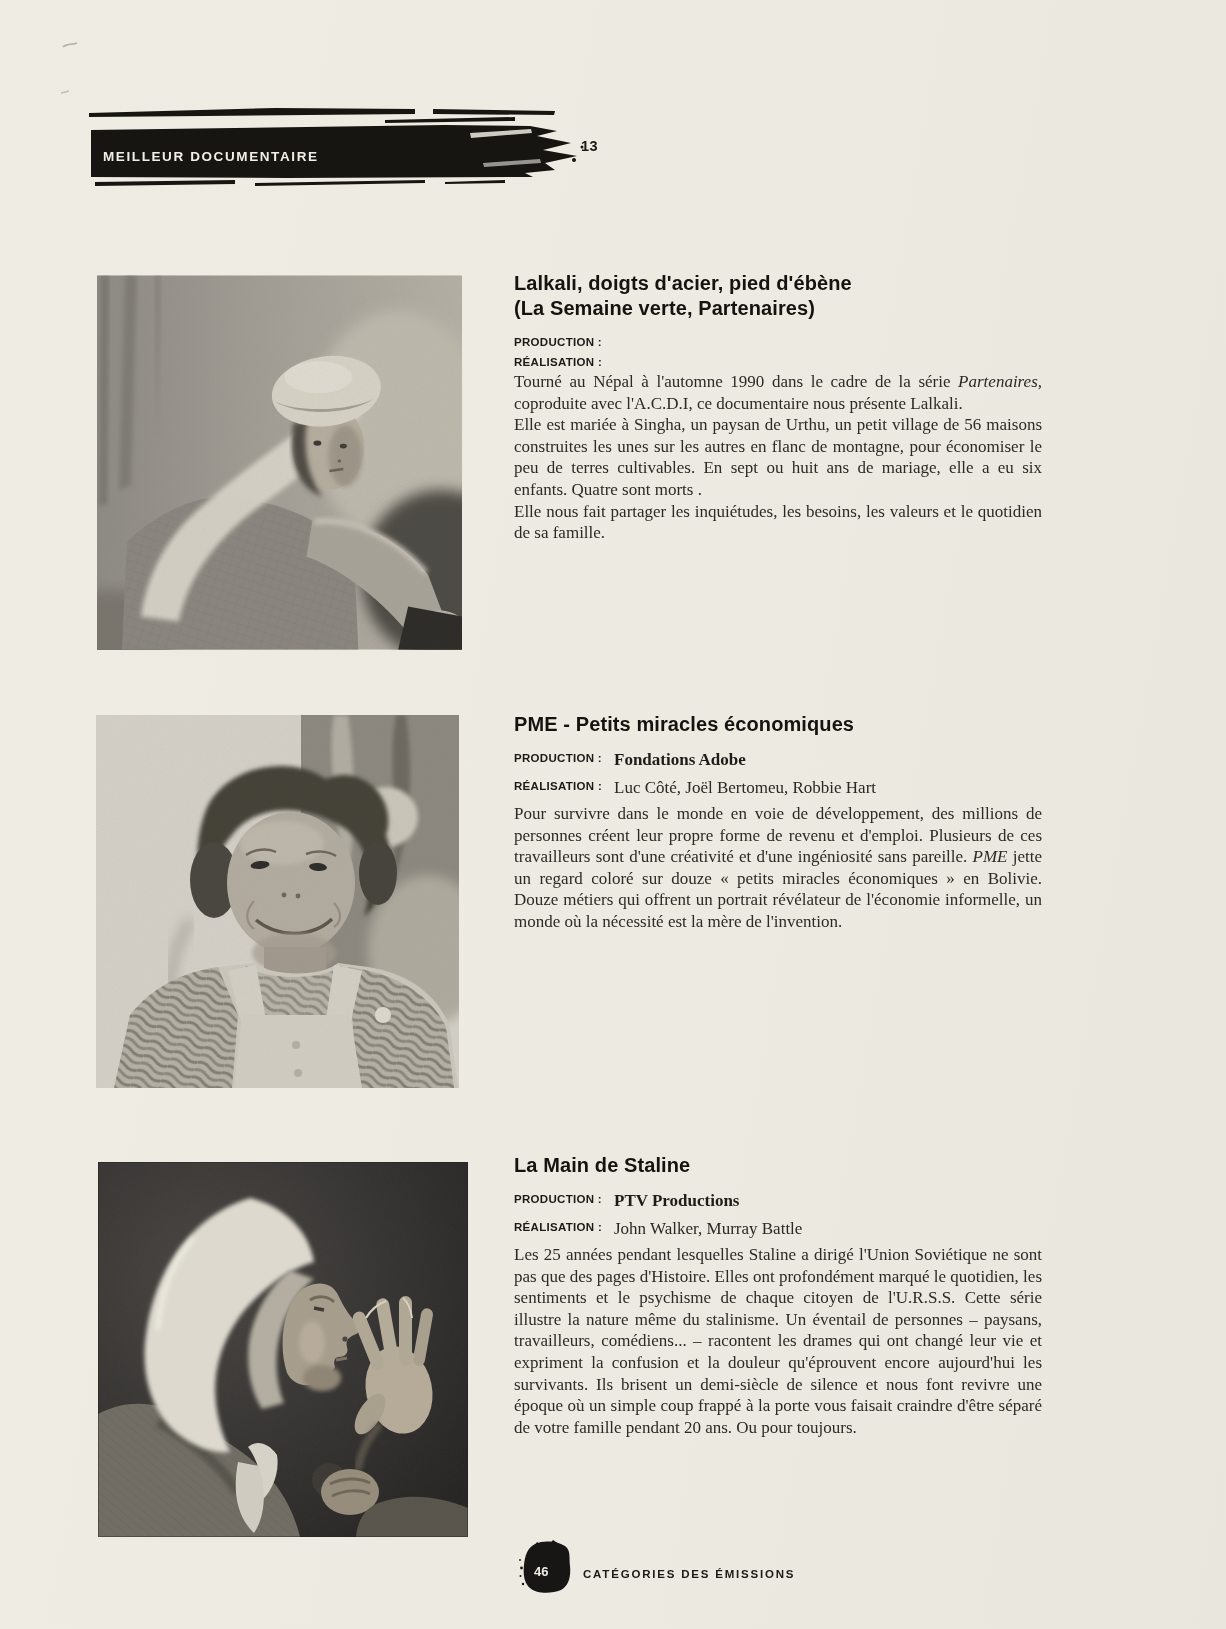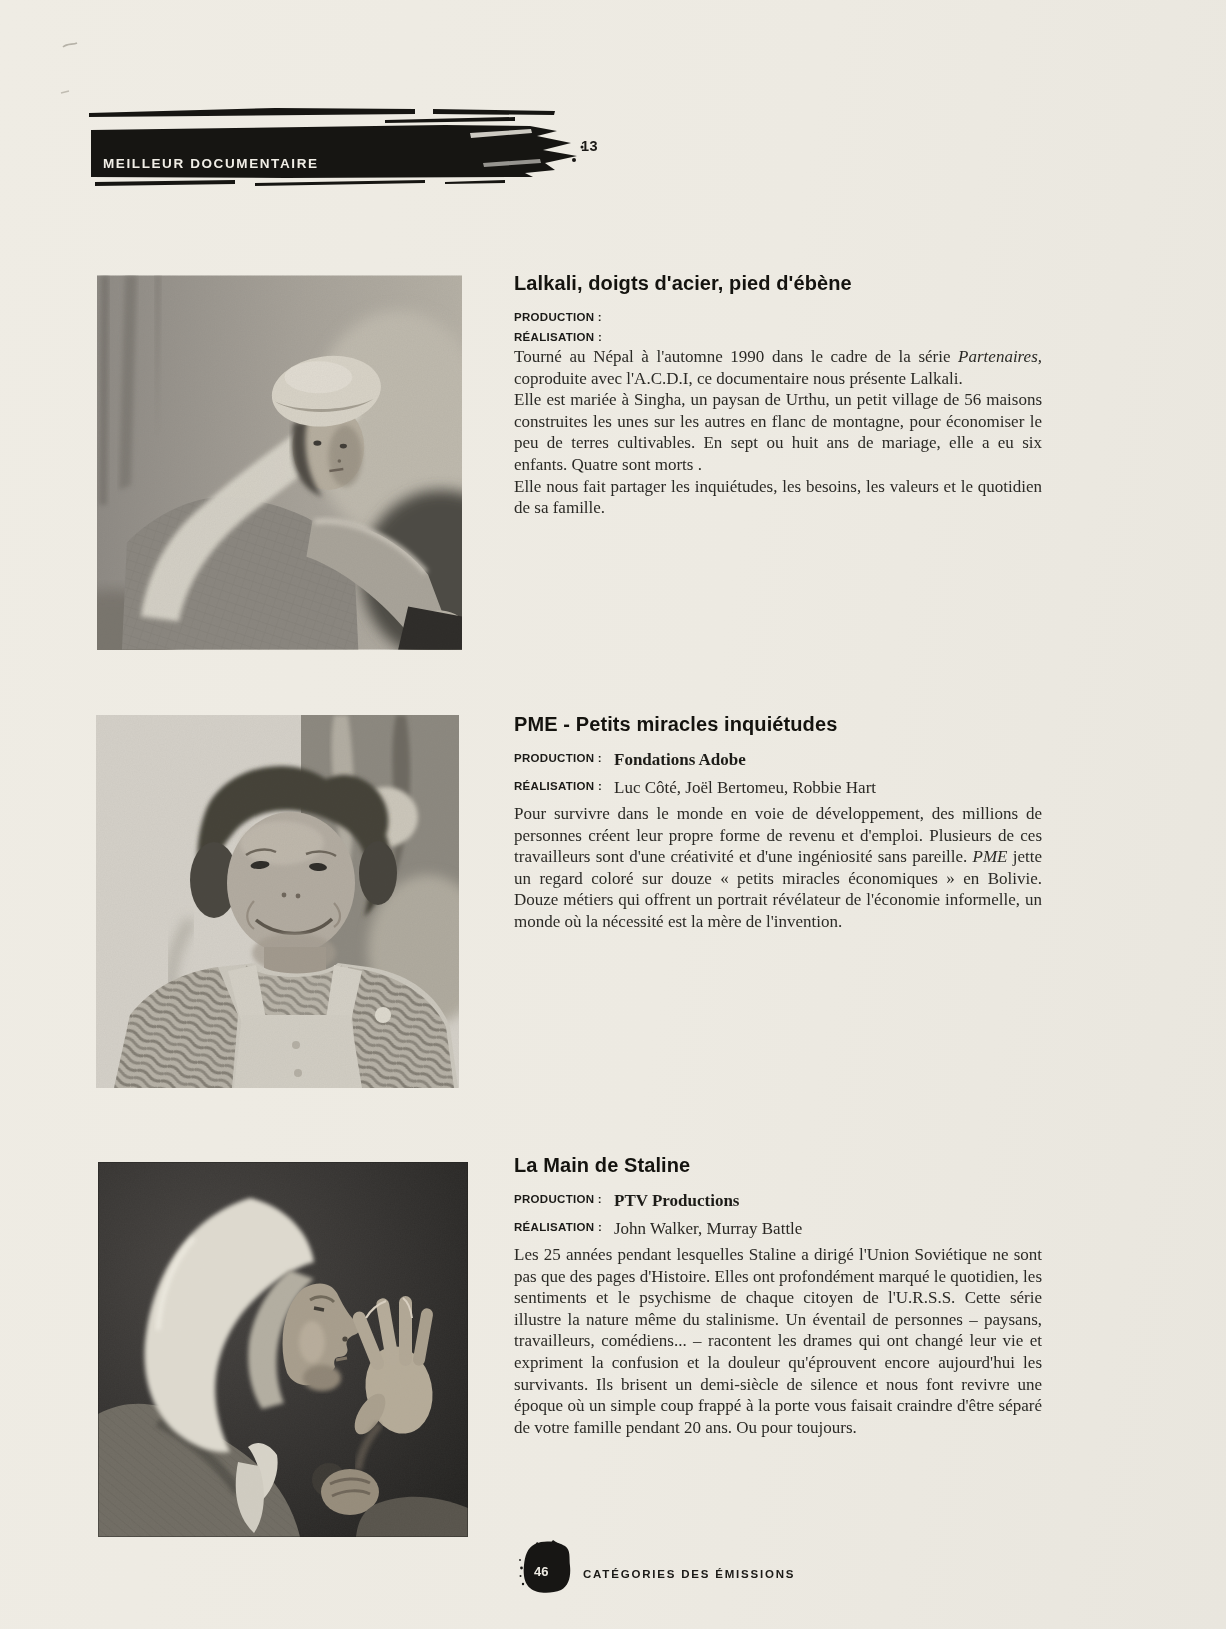--- a/index.html
+++ b/index.html
@@ -1,21 +1,21 @@
 <!DOCTYPE html>
 <html><head>
 <meta charset="utf-8">
 <style>
   html,body{margin:0;padding:0;background:#d8d5cd;}
   .page{position:relative;width:1226px;height:1629px;background:#edeae2;
         background:linear-gradient(100deg,#efece4 0%,#edeae2 55%,#e9e6de 100%);
         font-family:"Liberation Serif",serif;color:#23221f;overflow:hidden;}
   .abs{position:absolute;}
   
-  .banner-title{position:absolute;left:103px;top:156px;color:#f1eee6;
+  .banner-title{position:absolute;left:103px;top:149px;color:#f1eee6;
     font-family:"Liberation Sans",sans-serif;font-weight:bold;font-size:13.5px;
     letter-spacing:1.6px;white-space:nowrap;}
   .page-number{position:absolute;left:581px;top:138px;color:#1b1a17;
     font-family:"Liberation Sans",sans-serif;font-weight:bold;font-size:14.5px;letter-spacing:.5px;}
   
   .entry-text{position:absolute;width:528px;}
   .entry-title{margin:0 0 10px 0;font-family:"Liberation Sans",sans-serif;
     font-weight:bold;font-size:20px;line-height:25px;color:#14130f;letter-spacing:.1px;}
   .entry-title span{display:block;}
   .credit-row{display:flex;margin:0 0 3px 0;}
@@ -115,20 +115,21 @@
     <ellipse cx="221" cy="168" rx="4" ry="2.6" fill="#3c3934"></ellipse>
     <ellipse cx="247" cy="171" rx="3.6" ry="2.4" fill="#413d37"></ellipse>
     <path d="M233,196 L247,194" stroke="#6b6257" stroke-width="2.4" fill="none"></path>
     <circle cx="243" cy="186" r="1.8" fill="#6e665a"></circle>
     <rect width="366" height="375" filter="url(#p1grain)" opacity=".13"></rect>
   </svg>
 
   <div class="entry-text" style="left:514px;top:271px;">
     <h2 class="entry-title">
       <span>Lalkali, doigts d'acier, pied d'ébène</span>
+      <span>(La Semaine verte, Partenaires)</span>
     </h2>
     <div class="credit-row">
       <span class="credit-label">PRODUCTION :</span>
     </div>
     <div class="credit-row">
       <span class="credit-label">RÉALISATION :</span>
     </div>
     <div class="entry-body">
         <p><span>Tourné au Népal à l'automne 1990 dans le cadre de la série </span><i>Partenaires,</i><span> coproduite avec l'A.C.D.I, ce documentaire nous présente Lalkali.</span></p>
         <p><span>Elle est mariée à Singha, un paysan de Urthu, un petit village de 56 maisons construites les unes sur les autres en flanc de montagne, pour économiser le peu de terres cultivables. En sept ou huit ans de mariage, elle a eu six enfants. Quatre sont morts .</span></p>
@@ -188,21 +189,21 @@
     <path d="M238,250 L266,256 L254,310 L230,304 Z" fill="#d4d0c6"></path>
     <path d="M146,300 L254,300 L266,373 L138,373 Z" fill="#d2cec4"></path>
     <circle cx="287" cy="300" r="8" fill="#ddd9ce"></circle>
     <circle cx="200" cy="330" r="4" fill="#b5b0a5"></circle>
       <circle cx="202" cy="358" r="4" fill="#b5b0a5"></circle>
     <rect width="363" height="373" filter="url(#p2grain)" opacity=".12"></rect>
   </svg>
 
   <div class="entry-text" style="left:514px;top:712px;">
     <h2 class="entry-title">
-      <span>PME - Petits miracles inquiétudes</span>
+      <span>PME - Petits miracles économiques</span>
     </h2>
     <div class="credit-row">
       <span class="credit-label">PRODUCTION :</span>
       <span class="credit-values">
         <span class="cv bold">Fondations Adobe</span>
       </span>
     </div>
     <div class="credit-row">
       <span class="credit-label">RÉALISATION :</span>
       <span class="credit-values">

